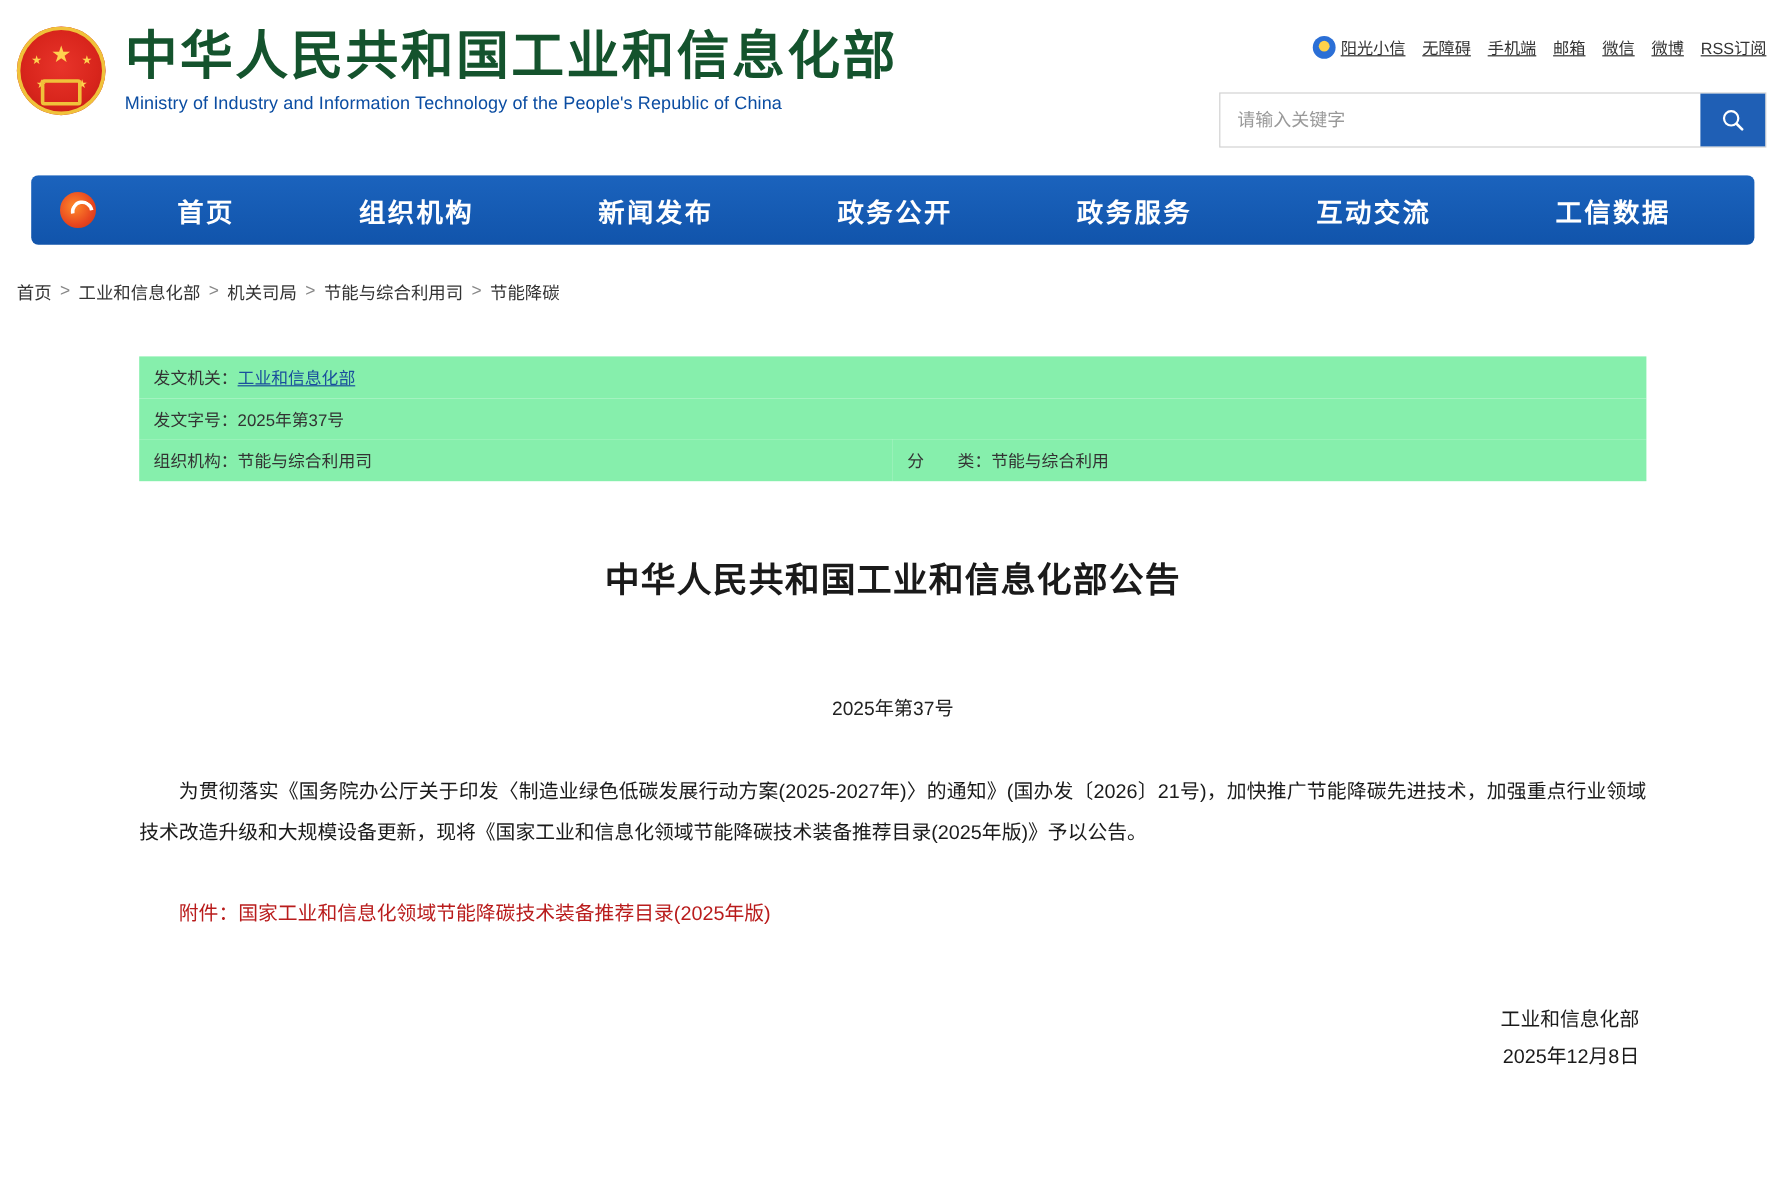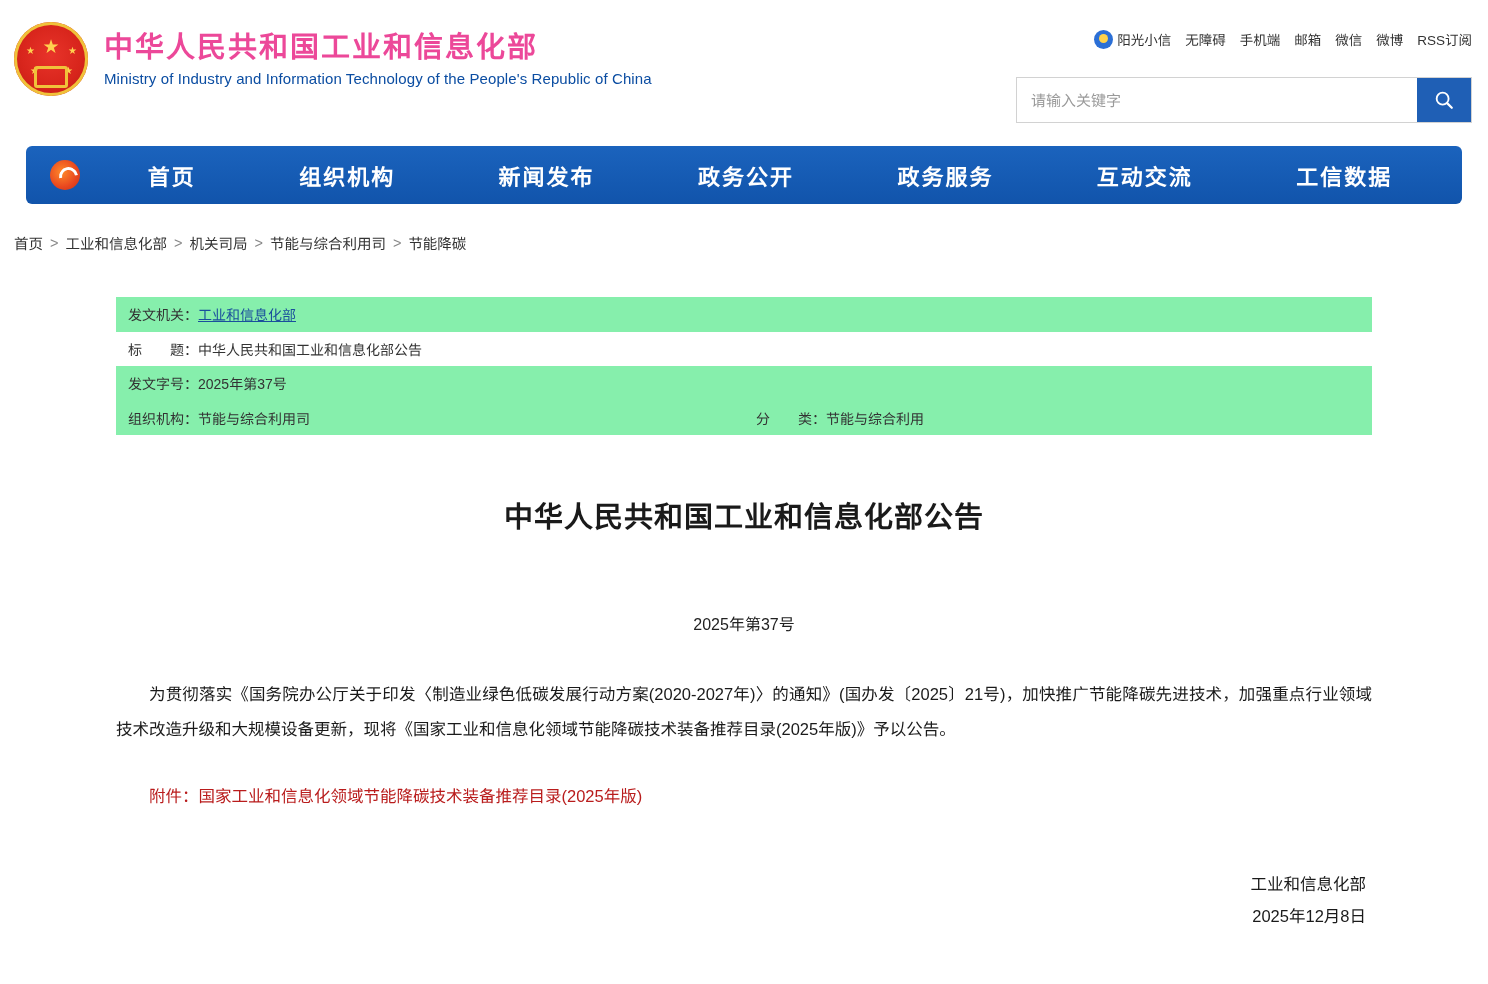--- a/index.html
+++ b/index.html
@@ -56,23 +56,23 @@
     top: 44px;
     transform: translateX(-50%);
     width: 34px;
     height: 22px;
     border: 3px solid #f0c23a;
     border-radius: 3px;
     background: transparent;
   }
   .brand-text .cn {
     font-family: "DejaVu Sans", "Liberation Sans", sans-serif;
-    font-size: 29px;
+    font-size: 44px;
     font-weight: bold;
-    color: #ec4899;
+    color: #14532d;
     letter-spacing: 2px;
     line-height: 1.15;
     white-space: nowrap;
   }
   .brand-text .en {
     font-size: 15px;
     color: #0b4da2;
     letter-spacing: 0.1px;
     margin-top: 5px;
     white-space: nowrap;
@@ -86,21 +86,21 @@
   }
   .quicklinks {
     display: flex;
     justify-content: flex-end;
     align-items: center;
     gap: 14px;
     font-size: 13.5px;
     color: #333;
     height: 22px;
   }
-  .quicklinks .ql { white-space: nowrap; cursor: pointer; }
+  .quicklinks .ql { white-space: nowrap; cursor: pointer; text-decoration: underline; }
   .ql-sun {
     display: inline-flex;
     align-items: center;
     gap: 4px;
   }
   .sun-badge {
     width: 19px; height: 19px;
     border-radius: 50%;
     background: #2b6fd6;
     display: inline-block;
@@ -347,25 +347,20 @@
   <span class="crumb">节能降碳</span>
 </div>
 
 <div class="doc-wrap">
 
   <table class="meta-table">
     <tbody>
       <tr class="shade">
         <td colspan="2">
           <span class="meta-label">发文机关：</span><span class="meta-link">工业和信息化部</span>
-        </td>
-      </tr>
-      <tr>
-        <td colspan="2">
-          <span class="meta-label">标　　题：</span><span>中华人民共和国工业和信息化部公告</span>
         </td>
       </tr>
       <tr class="shade">
         <td colspan="2">
           <span class="meta-label">发文字号：</span><span>2025年第37号</span>
         </td>
       </tr>
       <tr class="shade">
         <td class="cell-half">
           <span class="meta-label">组织机构：</span><span>节能与综合利用司</span>
@@ -374,21 +369,21 @@
           <span class="meta-label">分　　类：</span><span>节能与综合利用</span>
         </td>
       </tr>
     </tbody>
   </table>
 
   <div class="doc-title">中华人民共和国工业和信息化部公告</div>
   <div class="doc-number">2025年第37号</div>
 
   <div class="doc-body">
-    <p>为贯彻落实《国务院办公厅关于印发〈制造业绿色低碳发展行动方案(2020-2027年)〉的通知》(国办发〔2025〕21号)，加快推广节能降碳先进技术，加强重点行业领域技术改造升级和大规模设备更新，现将《国家工业和信息化领域节能降碳技术装备推荐目录(2025年版)》予以公告。</p>
+    <p>为贯彻落实《国务院办公厅关于印发〈制造业绿色低碳发展行动方案(2025-2027年)〉的通知》(国办发〔2026〕21号)，加快推广节能降碳先进技术，加强重点行业领域技术改造升级和大规模设备更新，现将《国家工业和信息化领域节能降碳技术装备推荐目录(2025年版)》予以公告。</p>
   </div>
 
   <div class="doc-attach">附件：国家工业和信息化领域节能降碳技术装备推荐目录(2025年版)</div>
 
   <div class="doc-sign">
     <div>工业和信息化部</div>
     <div>2025年12月8日</div>
   </div>
 
 </div>

